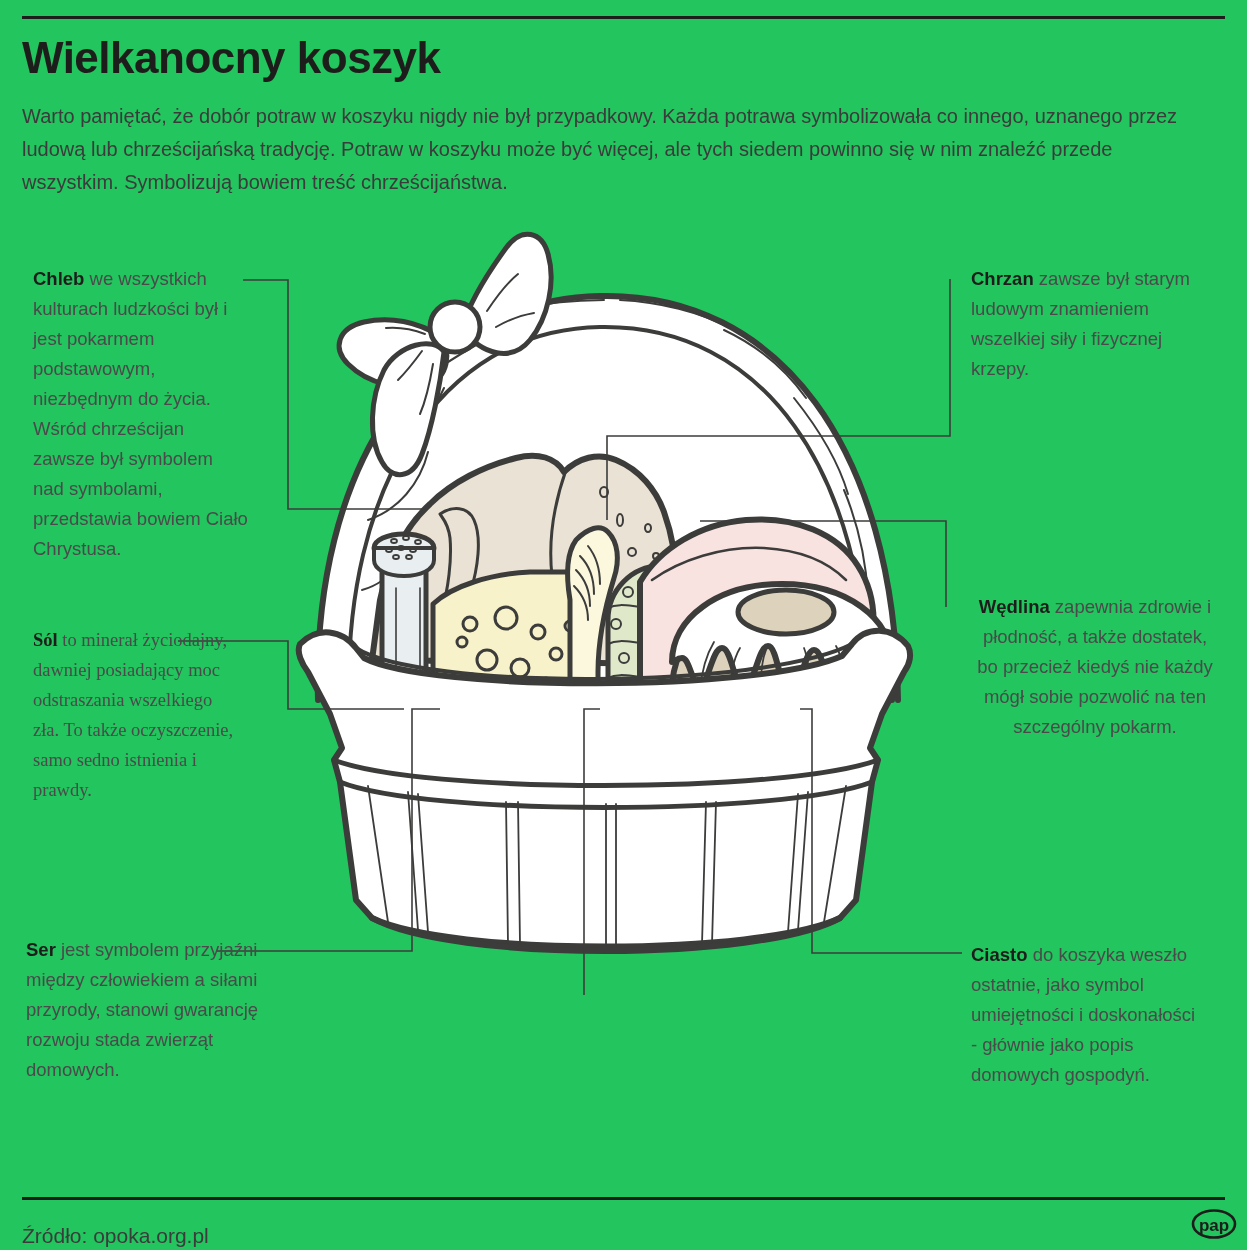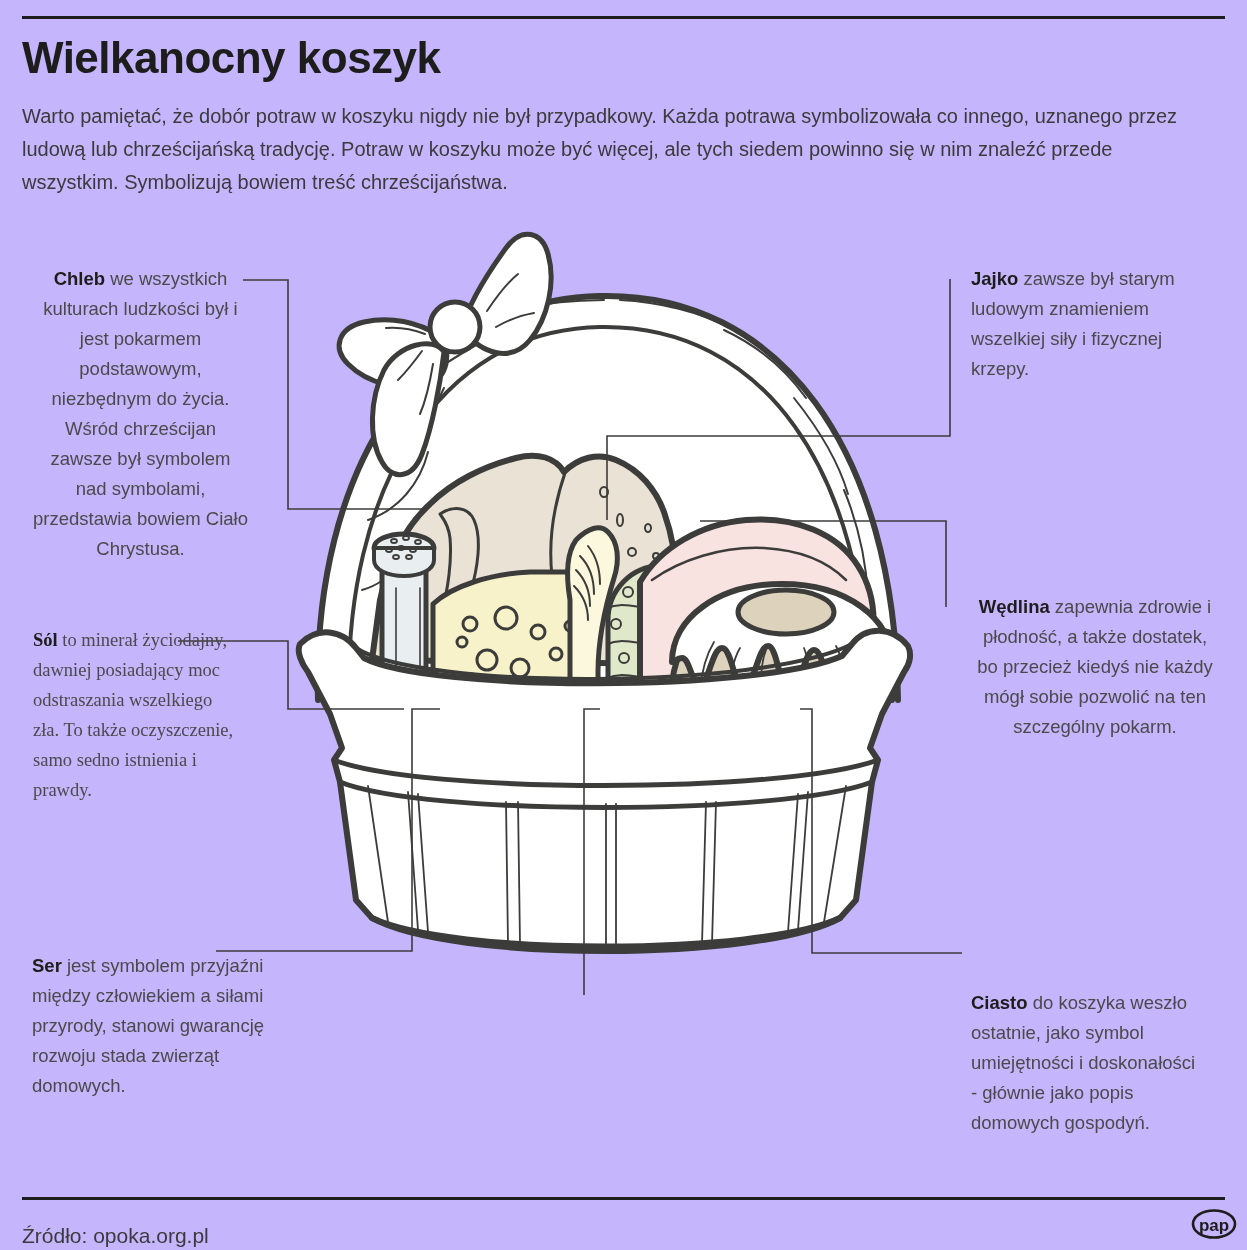--- a/index.html
+++ b/index.html
@@ -8,21 +8,21 @@
     background: #ffffff;
   }
   body {
     font-family: "Liberation Sans", sans-serif;
     color: #2b2b2b;
   }
   #page {
     position: relative;
     width: 1247px;
     height: 1250px;
-    background: #c4b5fd;
+    background: #22c55e;
     overflow: hidden;
   }
 
   
   .rule-top {
     position: absolute;
     left: 22px;
     top: 16px;
     width: 1203px;
     height: 3px;
@@ -63,27 +63,27 @@
     position: absolute;
     font-size: 18.5px;
     line-height: 30px;
     color: #4a4a4a;
   }
   .callout b {
     color: #1d1d1b;
     font-weight: bold;
   }
 
-  .c-chleb   { left: 33px;  top: 264px; width: 215px; text-align: center; }
+  .c-chleb   { left: 33px;  top: 264px; width: 215px; }
   .c-sol     { left: 33px;  top: 625px; width: 210px; font-family: Liberation Serif, serif; }
-  .c-ser     { left: 32px;  top: 935px; width: 255px; margin-top: 16px; }
+  .c-ser     { left: 26px;  top: 935px; width: 255px; }
   .c-jajko   { left: 525px; top: 1000px; width: 250px; }
   .c-chrzan  { left: 971px; top: 264px; width: 250px; }
   .c-wedlina { left: 971px; top: 592px; width: 248px; text-align: center; }
-  .c-ciasto  { left: 971px; top: 988px; width: 230px; }
+  .c-ciasto  { left: 971px; top: 940px; width: 230px; }
 
   
   .source {
     position: absolute;
     left: 22px;
     top: 1224px;
     font-size: 21px;
     color: #3b3b3b;
   }
   .pap-logo {
@@ -326,21 +326,21 @@
   <div class="callout c-sol">
     <b>Sól</b><span> to minerał życiodajny, dawniej posiadający moc odstraszania wszelkiego zła. To także oczyszczenie, samo sedno istnienia i prawdy.</span>
   </div>
 
   <div class="callout c-ser">
     <b>Ser</b><span> jest symbolem przyjaźni między człowiekiem a siłami przyrody, stanowi gwarancję rozwoju stada zwierząt domowych.</span>
   </div>
 
 
   <div class="callout c-chrzan">
-    <b>Jajko</b><span> zawsze był starym ludowym znamieniem wszelkiej siły i fizycznej krzepy.</span>
+    <b>Chrzan</b><span> zawsze był starym ludowym znamieniem wszelkiej siły i fizycznej krzepy.</span>
   </div>
 
   <div class="callout c-wedlina">
     <b>Wędlina</b><span> zapewnia zdrowie i płodność, a także dostatek, bo przecież kiedyś nie każdy mógł sobie pozwolić na ten szczególny pokarm.</span>
   </div>
 
   <div class="callout c-ciasto">
     <b>Ciasto</b><span> do koszyka weszło ostatnie, jako symbol umiejętności i doskonałości - głównie jako popis domowych gospodyń.</span>
   </div>
 

